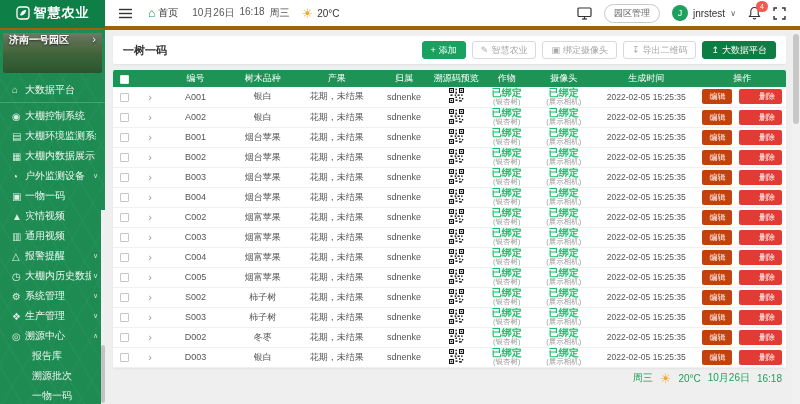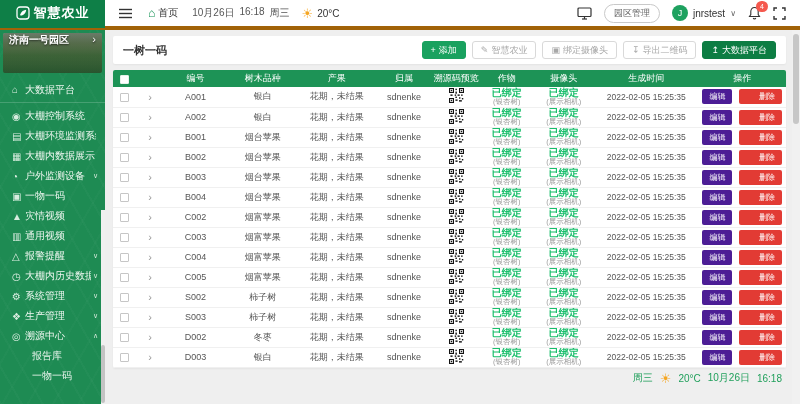--- a/index.html
+++ b/index.html
@@ -64,21 +64,21 @@
   .c-id { width:9.5%; } .c-species { width:10.5%; } .c-fruit { width:11.5%; } .c-owner { width:8.5%; }
   .c-qr { width:7%; } .c-crop { width:8%;margin-top:33px; } .c-cam { width:9%; } .c-time { width:15.5%; } .c-ops { width:13%; }
   .checkbox { display:inline-block; width:9px; height:9px; border:1px solid #c6c6c6; border-radius:1px; background:#fff; vertical-align:middle; cursor:pointer; }
   thead .checkbox { border-color:#e6f2ea; }
   .expand-arrow { color:#999; font-size:11px; cursor:pointer; }
   .qr-svg { display:inline-block; vertical-align:middle; }
   .st-green { color:#19be6b; font-size:10px; line-height:10px;font-weight:bold; }
   .st-sub { color:#9a9a9a; font-size:7.5px; line-height:8px; }
   .cell-time { font-size:8.5px; }
   .mini { border:none; border-radius:2px; color:#fff; font-size:8px; padding:2px 7px; cursor:pointer; font-family:inherit; margin:0 2px; }
-  .mini.blue { background:#4c1d95; }
+  .mini.blue { background:#c2410c; }
   .mini.red { background:#e23b34;padding-left:20px; }
 
   .footer-weather { height:16px; display:flex; align-items:center; justify-content:flex-end; gap:7px; font-size:10px; color:#21a05c; padding:4px 4px 0 0; }
 
   .page-scrollbar { position:absolute; top:30px; right:0; width:8px; bottom:0; background:#f1f1f1; }
   .page-scrollbar .thumb { position:absolute; top:4px; left:1px; width:6px; height:90px; background:#c7c7c7; border-radius:3px; }
 </style>
 </head>
 <body>
 
@@ -231,20 +231,23 @@
   <div class="side-item">
     <span class="si-icon">◎</span>
     <span class="si-label">溯源中心</span>
     <span class="si-chev">∧</span>
   </div>
 
   <div class="side-subitem">
     <span class="si-label">报告库</span>
   </div>
 
+  <div class="side-subitem">
+    <span class="si-label">溯源批次</span>
+  </div>
 
   <div class="side-subitem">
     <span class="si-label">一物一码</span>
   </div>
 </nav>
   </aside>
   <div class="sidebar-scrollbar">
       <div class="thumb"></div>
     </div>
 

